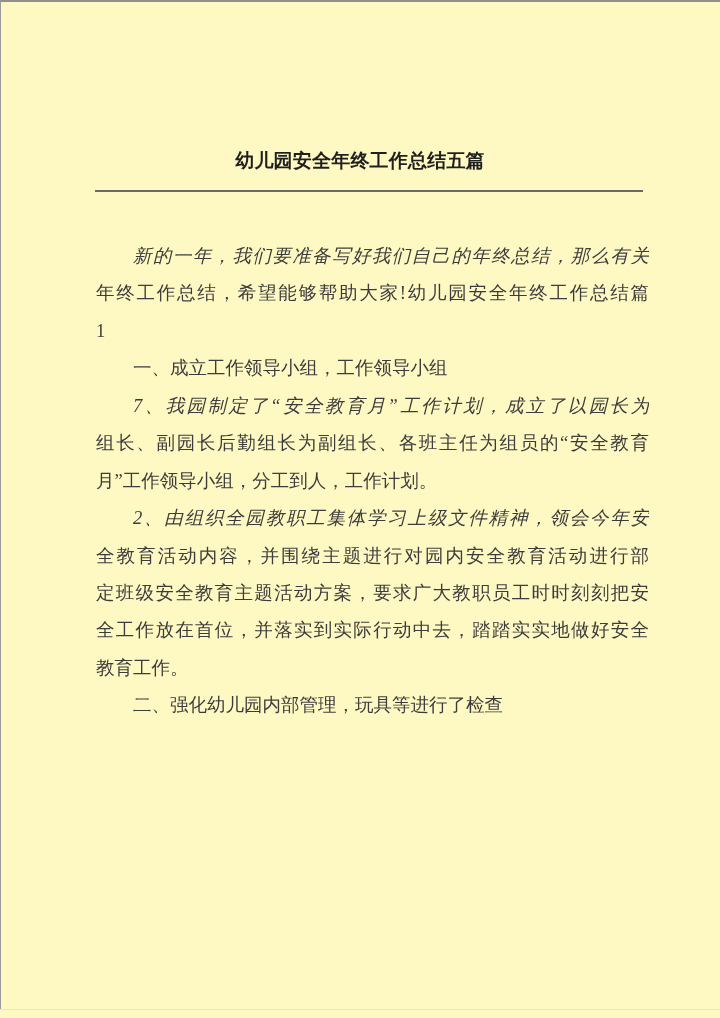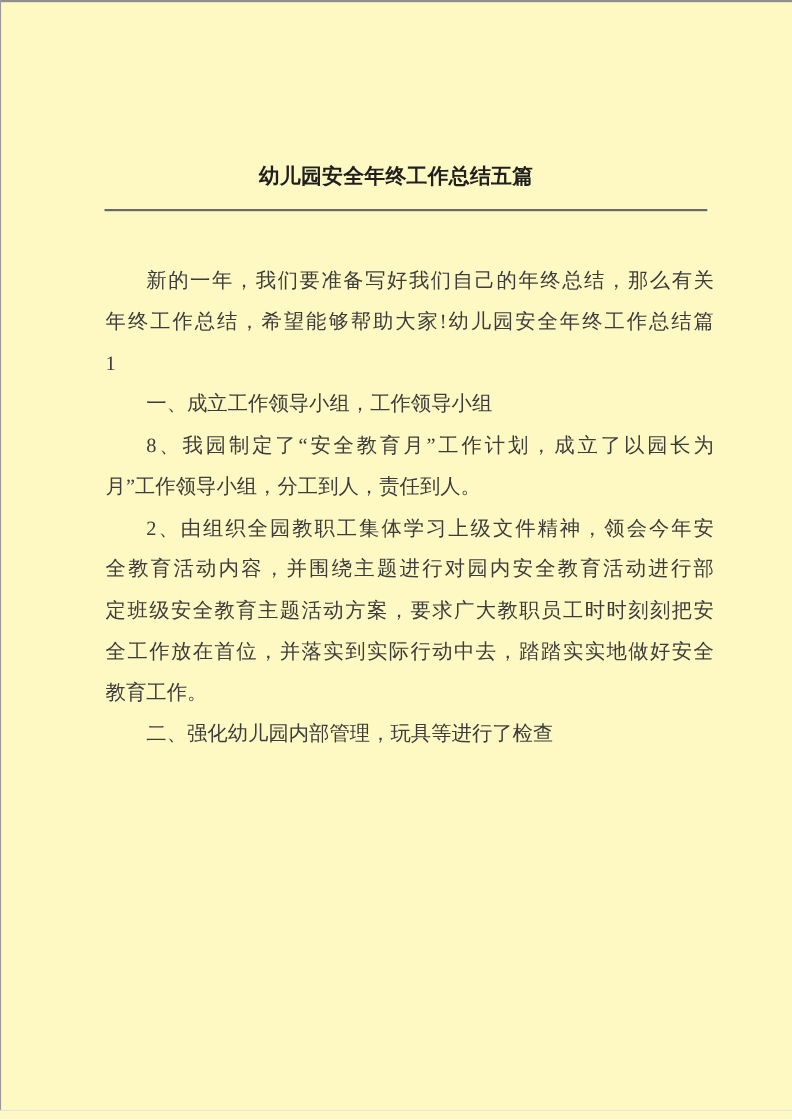--- a/index.html
+++ b/index.html
@@ -51,21 +51,21 @@
     overflow: hidden;
     white-space: nowrap;
   }
   .line.fill {
     white-space: normal;
     text-align: justify;
     text-align-last: justify;
     text-justify: inter-character;
   }
   .line.first { padding-left: 37px; }
-  .line.first.fill { width: 516px; }
+  .line.first.fill { width: 516px; font-style: italic; }
 </style>
 </head>
 <body>
 
 <div class="page">
   <div class="border-top"></div>
   <div class="border-left"></div>
   <div class="border-bottom"></div>
 
   <div class="doc-title">幼儿园安全年终工作总结五篇</div>
@@ -75,22 +75,23 @@
   <div class="doc-body">
       <div class="paragraph">
         <div class="line first fill">新的一年，我们要准备写好我们自己的年终总结，那么有关</div>
         <div class="line fill">年终工作总结，希望能够帮助大家!幼儿园安全年终工作总结篇</div>
         <div class="line">1</div>
       </div>
       <div class="paragraph">
         <div class="line first">一、成立工作领导小组，工作领导小组</div>
       </div>
       <div class="paragraph">
-        <div class="line first fill">8、我园制定了“安全教育月”工作计划，成立了以园长为</div>
-        <div class="line">月”工作领导小组，分工到人，责任到人。</div>
+        <div class="line first fill">7、我园制定了“安全教育月”工作计划，成立了以园长为</div>
+        <div class="line fill">组长、副园长后勤组长为副组长、各班主任为组员的“安全教育</div>
+        <div class="line">月”工作领导小组，分工到人，工作计划。</div>
       </div>
       <div class="paragraph">
         <div class="line first fill">2、由组织全园教职工集体学习上级文件精神，领会今年安</div>
         <div class="line fill">全教育活动内容，并围绕主题进行对园内安全教育活动进行部</div>
         <div class="line fill">定班级安全教育主题活动方案，要求广大教职员工时时刻刻把安</div>
         <div class="line fill">全工作放在首位，并落实到实际行动中去，踏踏实实地做好安全</div>
         <div class="line">教育工作。</div>
       </div>
       <div class="paragraph">
         <div class="line first">二、强化幼儿园内部管理，玩具等进行了检查</div>

